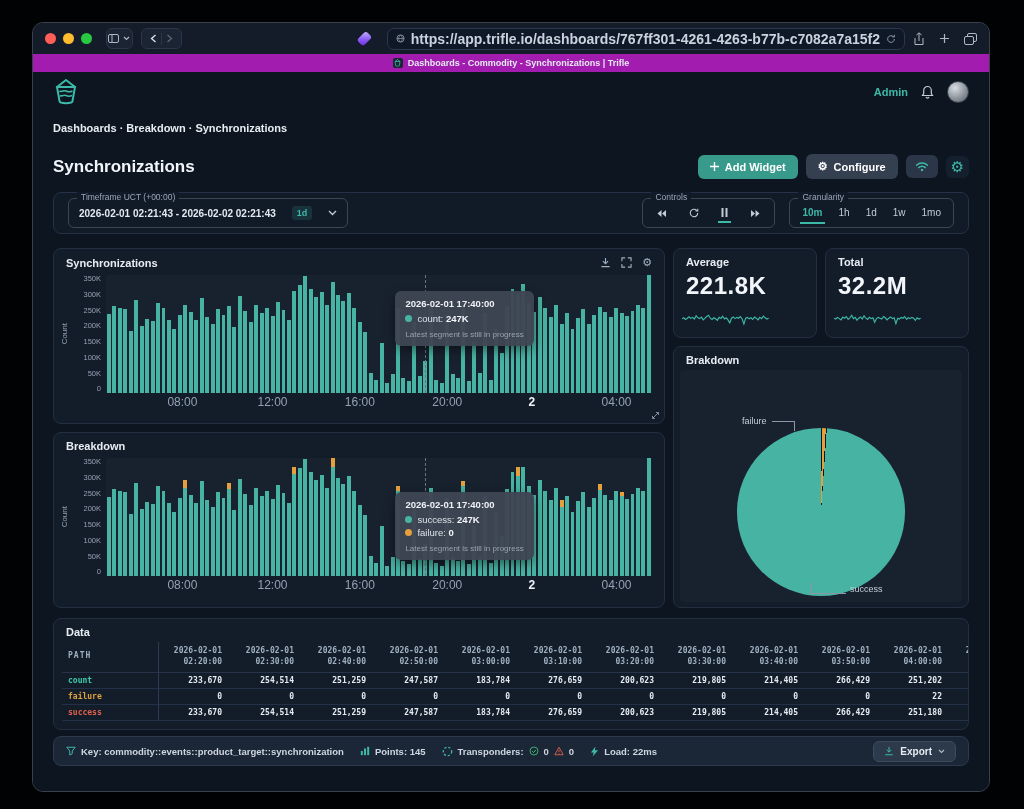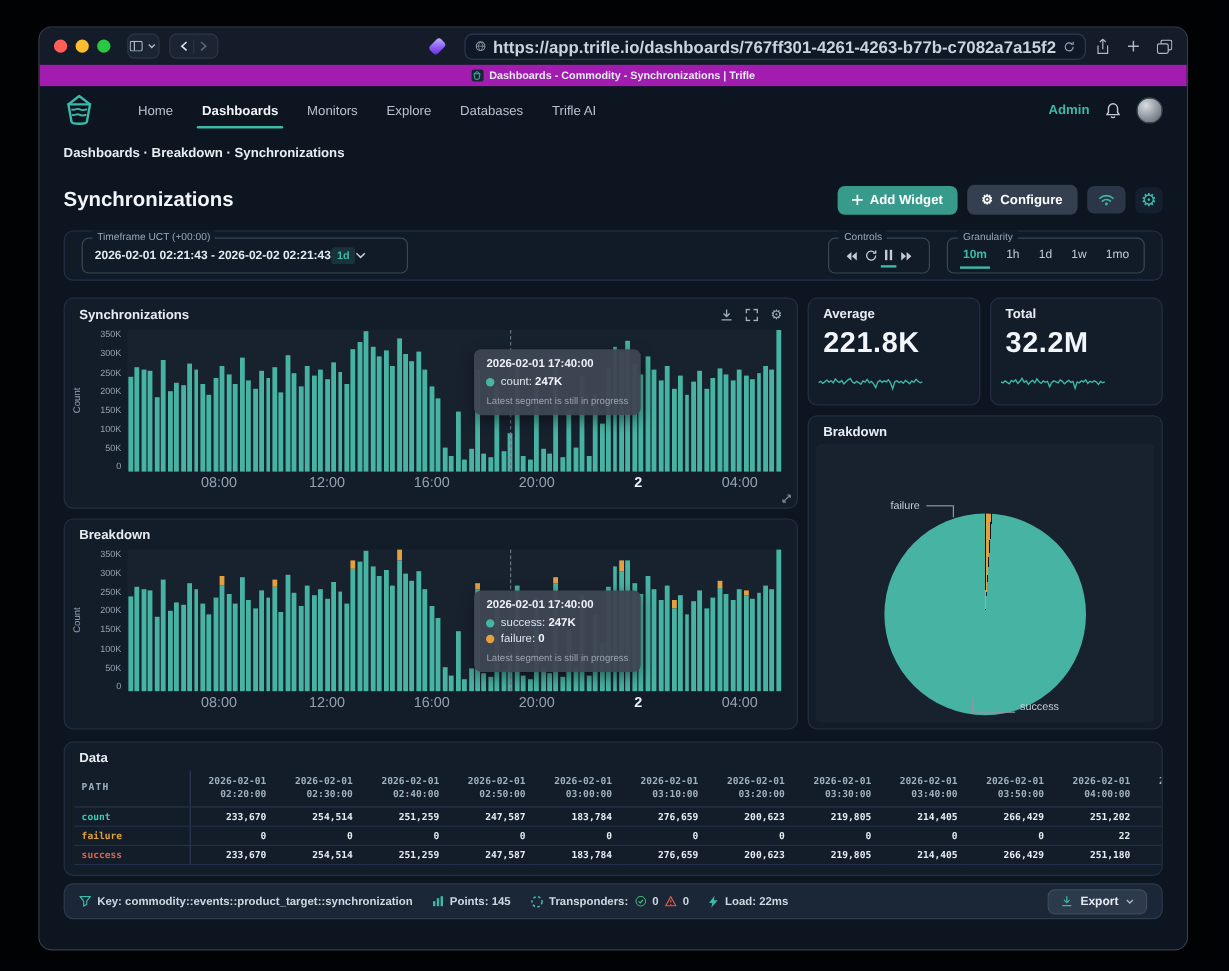--- a/index.html
+++ b/index.html
@@ -47,21 +47,21 @@
   .btn { border:none; border-radius:6px; font-size:11px; font-weight:bold; color:#fff;
     display:flex; align-items:center; gap:6px; padding:6px 12px; cursor:pointer; font-family:inherit; }
   .btn-teal { background:#379a8b; }
   .btn-slate { background:#343f50; }
   .btn-icon { background:#2b3748; padding:6px 9px; }
   .gear-teal { color:#3db9a8; font-size:15px; background:#15202e; border-radius:6px; padding:2px 5px; cursor:pointer; }
 
   .toolbar { margin:13px 20px 0; height:42px; background:#111a27; border:1px solid #243147; border-radius:8px;
     display:flex; align-items:center; padding:0 14px; }
   .fieldset { position:relative; border:1px solid #3a4656; border-radius:6px; height:30px;
-    display:flex; align-items:center; padding:0 10px; gap:0; }
+    display:flex; align-items:center; padding:0 10px; gap:16px; }
   .fieldset .legend { position:absolute; top:-7px; left:8px; background:#111a27; padding:0 4px;
     font-size:8.5px; color:#9aa7b8; white-space:nowrap; }
   .tf-value { font-size:10px; color:#e3e9f0; font-weight:bold; white-space:nowrap; }
   .chip { background:rgba(61,185,168,.16); color:#3db9a8; font-size:9px; font-weight:bold; border-radius:3px; padding:2px 5px; }
   .ctrl-item { color:#c2cbd6; display:flex; align-items:center; padding:4px 3px; cursor:pointer; }
   .ctrl-item.active { border-bottom:2px solid #3db9a8; }
   .gran-item { font-size:10px; color:#c2cbd6; padding:4px 2px; cursor:pointer; }
   .gran-item.active { color:#3db9a8; font-weight:bold; border-bottom:2px solid #3db9a8; }
 
   
@@ -194,28 +194,20 @@
   </div>
 
   <div class="app">
 
     <div class="navbar">
       <svg class="logo" viewBox="0 0 26 28">
         <path d="M4 9h18l-2.6 14.5c-.4 2.2-12.4 2.2-12.8 0z" fill="none" stroke="#3db9a8" stroke-width="2"></path>
         <path d="M4 9L13 2l9 7" fill="none" stroke="#3db9a8" stroke-width="2" stroke-linejoin="round"></path>
         <path d="M6.5 13c2.5 1.6 4-1.2 6.5 0s4 1.2 6.5 0M7 17.5c2.3 1.5 3.8-1.1 6 0s3.7 1.1 6 0" fill="none" stroke="#3db9a8" stroke-width="1.6"></path>
       </svg>
-      <div id="nav-items" style="display:flex">
-          <div class="nav-item">Home</div>
-          <div class="nav-item active">Dashboards</div>
-          <div class="nav-item">Monitors</div>
-          <div class="nav-item">Explore</div>
-          <div class="nav-item">Databases</div>
-          <div class="nav-item">Trifle AI</div>
-        </div>
       <div class="nav-right">
         <span class="admin-link">Admin</span>
         <svg width="13" height="14" viewBox="0 0 13 14">
           <path d="M6.5 1.5a3.8 3.8 0 0 0-3.8 3.8v3.2L1.5 10.5h10L10.3 8.5V5.3A3.8 3.8 0 0 0 6.5 1.5z" fill="none" stroke="#c2cbd6" stroke-width="1.2"></path>
           <path d="M5 12a1.6 1.6 0 0 0 3 0" fill="none" stroke="#c2cbd6" stroke-width="1.2"></path>
         </svg>
         <span class="avatar"></span>
       </div>
     </div>
 

